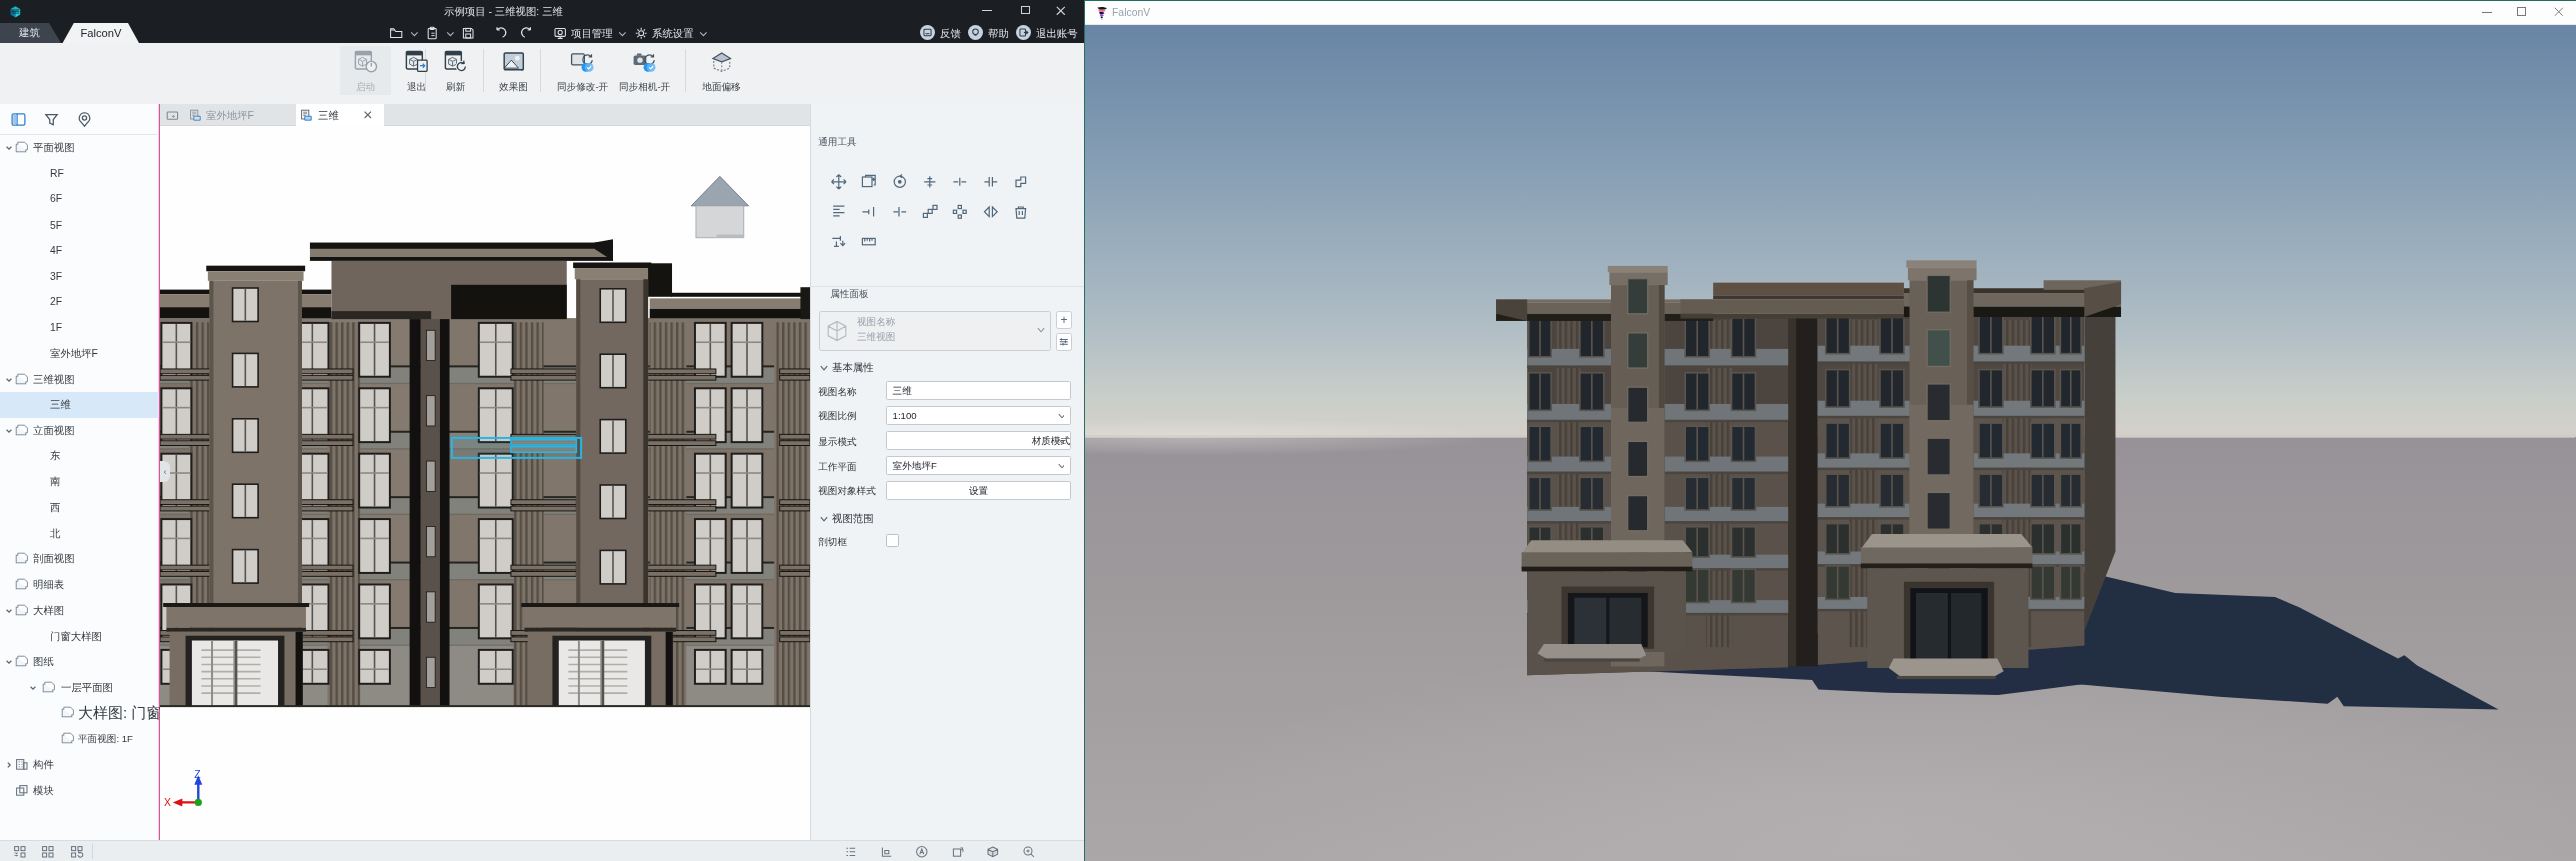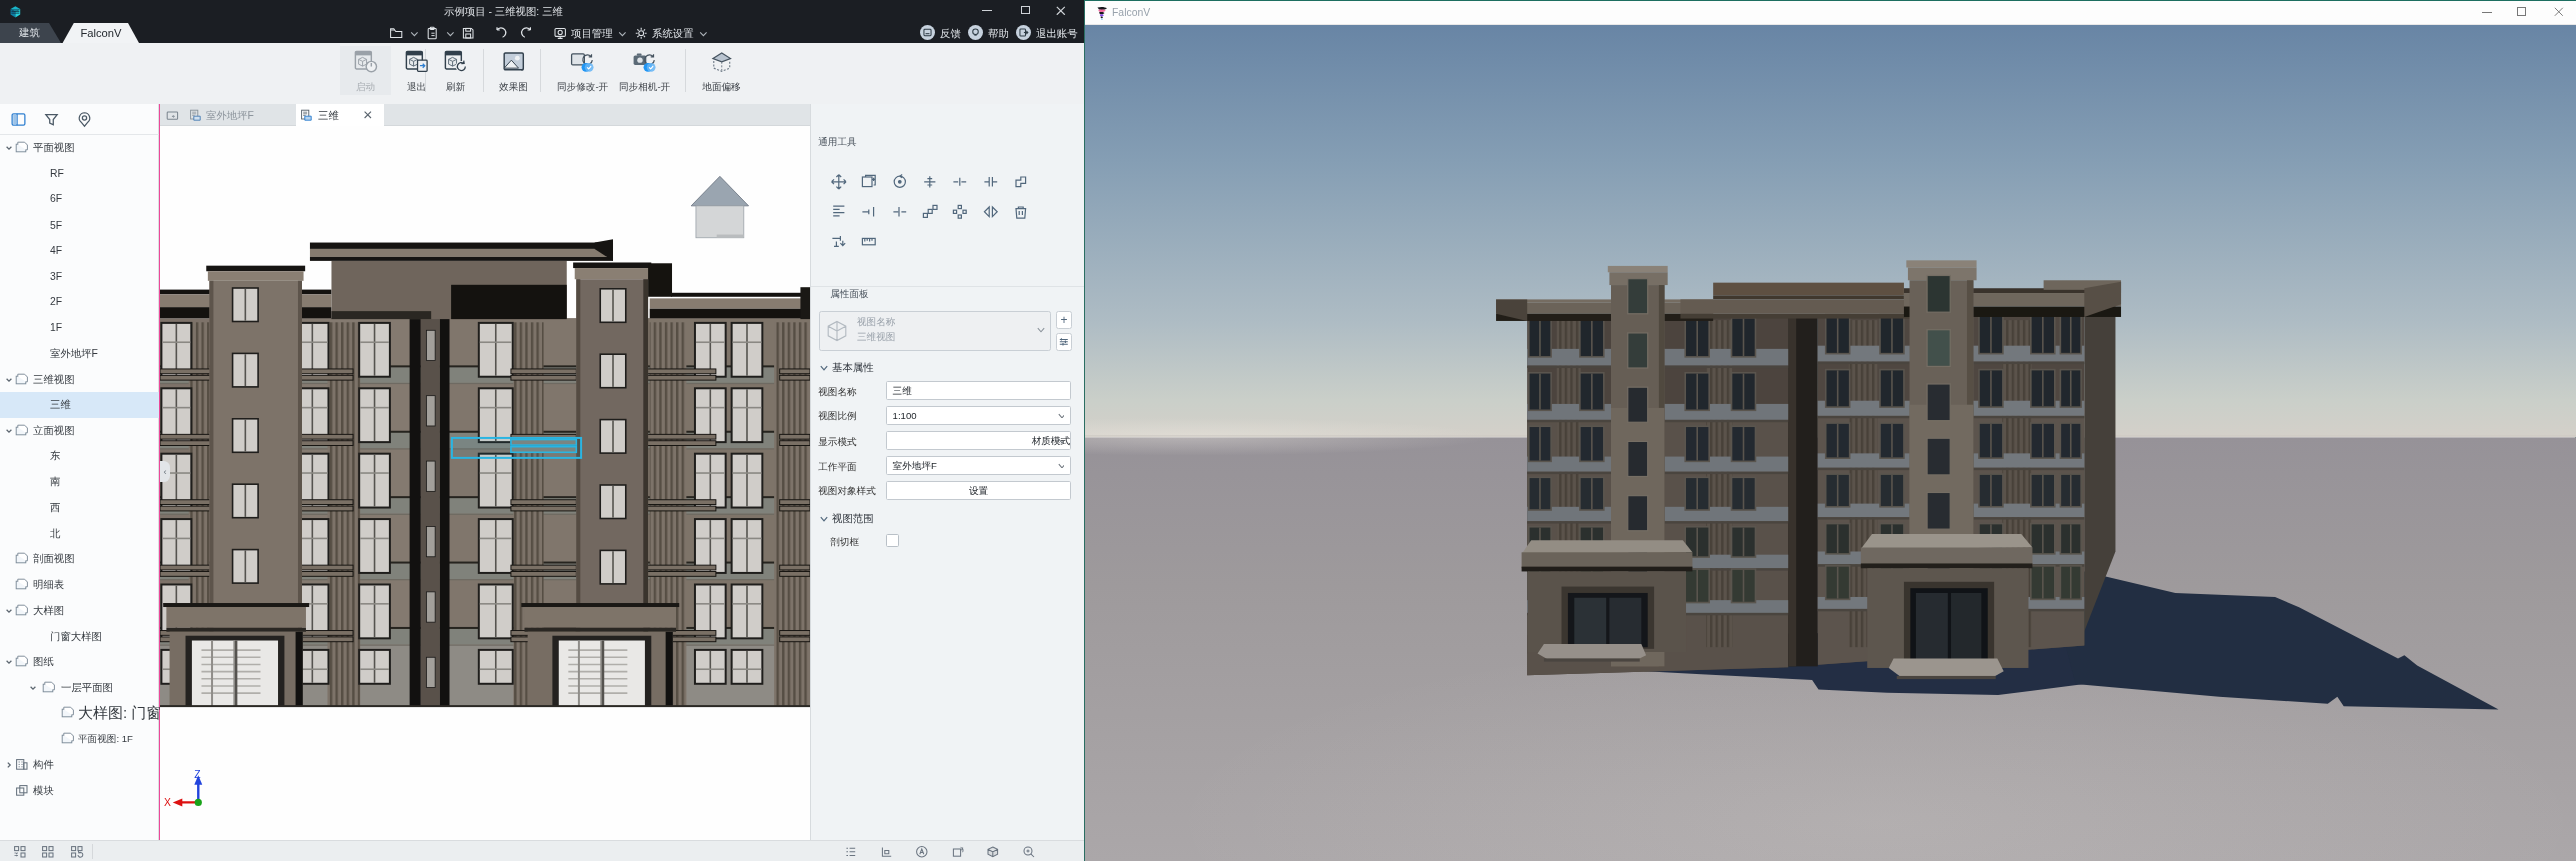--- a/index.html
+++ b/index.html
@@ -803,21 +803,21 @@
       <div class="inp" style="left:75px;top:352px;">室外地坪F</div>
       <svg class="car" style="left:247px;top:359px;position:absolute" width="8" height="6.4" viewBox="0 0 8 6">
         <path d="M1,1.5 L5,6 L9,1.5" fill="none" stroke="#6b737b" stroke-width="1.3"></path>
       </svg>
       <div class="lbl" style="top:381px;">视图对象样式</div>
       <div class="inp" style="left:75px;top:377px;text-align:center;padding-left:0;">设置</div>
       <svg class="a" style="left:8.8px;top:412px" width="8" height="6.4" viewBox="0 0 10 8">
         <path d="M1,1.5 L5,6 L9,1.5" fill="none" stroke="#51677c" stroke-width="1.5"></path>
       </svg>
       <div class="sech" style="top:408px;">视图范围</div>
-      <div class="lbl" style="top:432px;margin-left:12px;">剖切框</div>
+      <div class="lbl" style="top:432px;">剖切框</div>
       <div class="a" style="left:75px;top:430px;width:12.8px;height:12.8px;background:#fff;border:0.8px solid #b9c0c7;border-radius:1.6px;"></div>
     </div>
 <div class="sb">
       <svg class="a" style="left:12.8px;top:4px" width="13.6" height="13.6" viewBox="0 0 17 17" fill="none" stroke="#6a7480" stroke-width="1.3">
         <rect x="2" y="2" width="5" height="5"></rect>
         <rect x="10" y="2" width="5" height="5"></rect>
         <rect x="10" y="10" width="5" height="5"></rect>
         <path d="M2,10 h5 M2,13 h5 M4.5,10 v5" stroke-dasharray="1.5,1"></path>
       </svg>
       <svg class="a" style="left:41px;top:4px" width="13.6" height="13.6" viewBox="0 0 17 17" fill="none" stroke="#6a7480" stroke-width="1.3">

